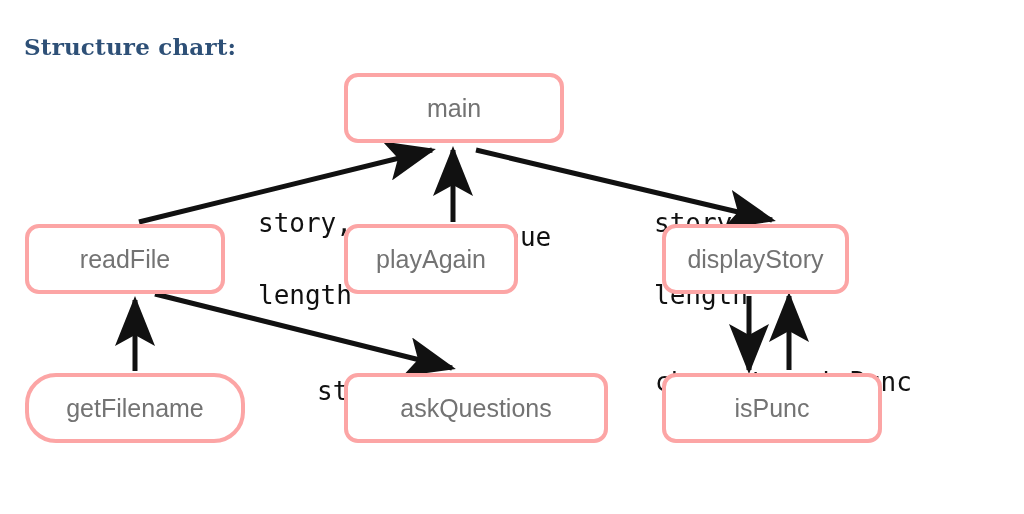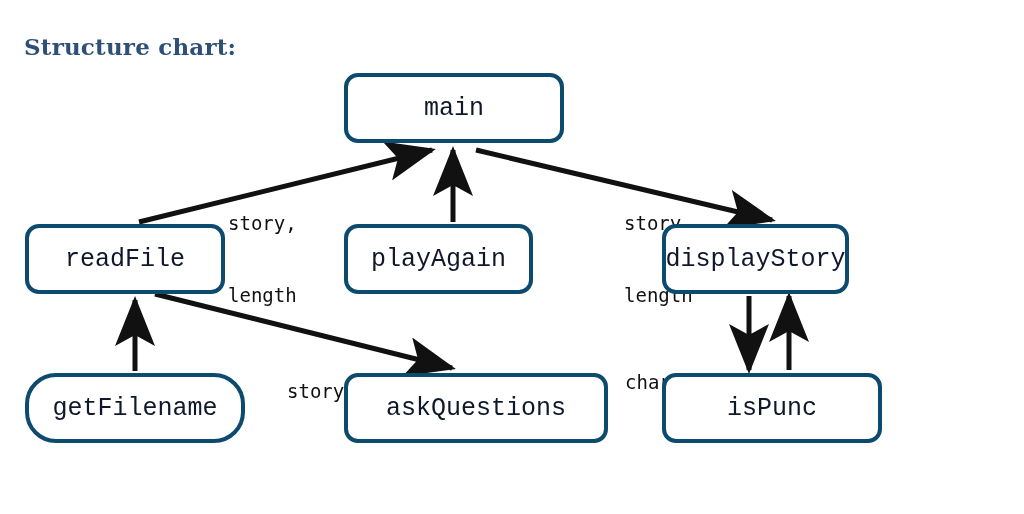--- a/index.html
+++ b/index.html
@@ -24,39 +24,40 @@
     font-weight: bold;
     font-size: 23px;
     color: #2e5077;
     letter-spacing: 0.2px;
     white-space: nowrap;
   }
   .node {
     position: absolute;
     box-sizing: border-box;
     background: #ffffff;
-    border: 4px solid #0c4a6e;
+    border: 4px solid #fca5a5;
     border-radius: 14px;
     display: flex;
     align-items: center;
     justify-content: center;
-    font-family: Liberation Mono, monospace;
+    font-family: Liberation Sans, sans-serif;
     font-size: 25px;
-    color: #0f172a;
+    color: #737373;
     z-index: 3;
     white-space: nowrap;
   }
   .edge-label {
     position: absolute;
     font-family: "DejaVu Sans Mono", "Liberation Mono", monospace;
-    font-size: 19px;
+    font-size: 26px;
     color: #111111;
     line-height: 24px;
     z-index: 2;
     white-space: pre;
+    margin-left: 30px;
   }
   #edges {
     position: absolute;
     left: 0;
     top: 0;
     width: 1024px;
     height: 514px;
     z-index: 1;
   }
 </style>
@@ -104,21 +105,21 @@
   </svg>
 
   <div class="node" style="left:344px; top:73px; width:220px; height:70px;">
     <span>main</span>
   </div>
 
   <div class="node" style="left:25px; top:224px; width:200px; height:70px;">
     <span>readFile</span>
   </div>
 
-  <div class="node" style="left:344px; top:224px; width:189px; height:70px;">
+  <div class="node" style="left:344px; top:224px; width:174px; height:70px;">
     <span>playAgain</span>
   </div>
 
   <div class="node" style="left:662px; top:224px; width:187px; height:70px;">
     <span>displayStory</span>
   </div>
 
   <div class="node" style="left:25px; top:373px; width:220px; height:70px;border-radius:31px;">
     <span>getFilename</span>
   </div>

